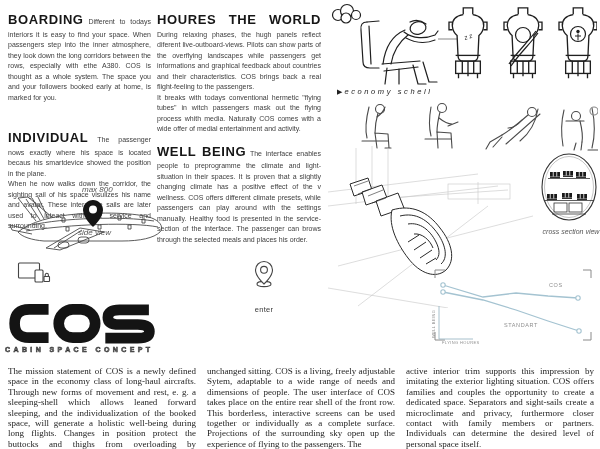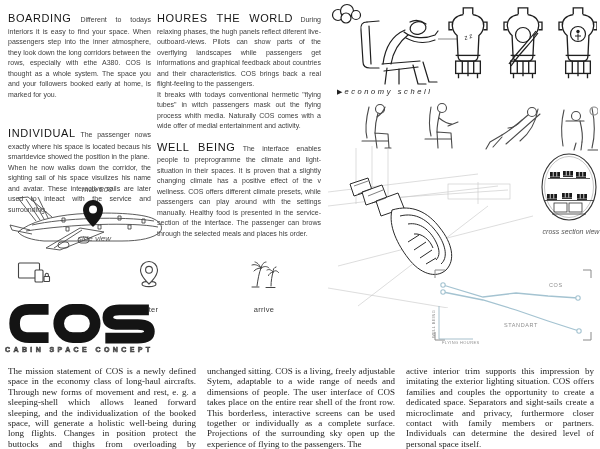--- a/index.html
+++ b/index.html
@@ -1,21 +1,21 @@
 <!DOCTYPE html>
 <html><head>
 <meta charset="utf-8">
 <style>
   html,body{margin:0;padding:0;background:#fff;}
   .poster{position:relative;width:600px;height:449px;background:#fff;overflow:hidden;
           font-family:"Liberation Sans",sans-serif;color:#2e2e2e;}
   .abs{position:absolute;}
   
   .sec{font-size:7px;line-height:1.5;text-align:justify;color:#3d3d3d;margin:0;}
-  .sec b{color:#161616;font-weight:normal;letter-spacing:.6px;font-size:11px;}
+  .sec b{color:#161616;font-weight:bold;letter-spacing:.6px;font-size:13px;}
   .sec .body{white-space:pre-line;}
   
   .ital{font-style:italic;color:#555;}
   
   .journey{display:flex;justify-content:space-between;width:282px;}
   .j-item{width:52px;text-align:center;}
   .j-item svg{display:block;margin:0 auto;}
   .j-label{font-size:7.5px;color:#3a3a3a;margin-top:17px;letter-spacing:.3px;}
   
   .logo-sub{font-size:7px;font-weight:bold;letter-spacing:3.4px;color:#8d8d8d;
@@ -73,21 +73,21 @@
         <rect x="140" y="25" width="3" height="4"></rect>
       <rect x="64" y="33" width="3" height="4"></rect>
         <rect x="96" y="31" width="3" height="4"></rect>
       <rect x="126" y="31" width="3" height="4"></rect>
     </g>
     <g>
       <path d="M91,6 C85.5,6 81,10.5 81,16 C81,24 91,33 91,33 C91,33 101,24 101,16 C101,10.5 96.5,6 91,6 Z" fill="#151515"></path>
       <circle cx="91" cy="15.5" r="4" fill="#fff"></circle>
     </g>
   </svg>
-  <div class="abs ital" style="left:78px;top:234px;font-size:8px;">side view</div>
+  <div class="abs ital" style="left:78px;top:228px;font-size:8px;">side view</div>
 
   <div class="abs journey" style="left:8px;top:260px;">
     <div class="j-item">
       <svg width="34" height="28" viewBox="0 0 34 28">
         <g stroke="#444" stroke-width="1.1" fill="#fff">
           <rect x="1.5" y="3" width="21" height="15" rx="1"></rect>
           <rect x="18" y="10" width="8" height="12" rx="1"></rect>
           <rect x="27" y="16.5" width="5.5" height="5" rx="0.5"></rect>
           <path d="M28.2,16.5 v-1.6 a1.6,1.6 0 0 1 3.2,0 v1.6" fill="none"></path>
         </g>
@@ -97,32 +97,20 @@
     <div class="j-item">
       <svg width="34" height="28" viewBox="0 0 34 28">
         <g stroke="#444" stroke-width="1.1" fill="none">
           <ellipse cx="17" cy="24" rx="7" ry="2.6"></ellipse>
           <path d="M17,1.5 C12.3,1.5 8.5,5.3 8.5,10 C8.5,16.5 17,24 17,24 C17,24 25.5,16.5 25.5,10 C25.5,5.3 21.7,1.5 17,1.5 Z" fill="#fff"></path>
           <circle cx="17" cy="9.8" r="3.4"></circle>
         </g>
       </svg>
       <div class="j-label">enter</div>
     </div>
-    <div class="j-item">
-      <svg width="34" height="28" viewBox="0 0 34 28">
-        <g stroke="#444" stroke-width="1" fill="none" stroke-linecap="round">
-          <path d="M10,26 C11,19 12,13 14,8"></path>
-          <path d="M14,8 C11,5 8,4 5,5 M14,8 C12,4 10,2.5 8,2 M14,8 C15,4 17,2 19,2 M14,8 C17,6 20,6 22,8 M14,8 C11,8 8,9.5 7,11"></path>
-          <path d="M24,26 C24,21 25,16 26,12"></path>
-          <path d="M26,12 C24,9.5 22,9 20,10 M26,12 C26,9 27,7.5 29,7 M26,12 C28,10 30,10.5 31.5,12.5 M26,12 C23.5,12.5 22,14 21.5,15.5"></path>
-          <path d="M5,27 h7 M19,27.5 h9"></path>
-        </g>
-      </svg>
-      <div class="j-label">arrive</div>
-    </div>
   </div>
 
   <div class="abs" style="left:5px;top:302px;">
     <span class="sr">COS</span>
     <svg width="152" height="43" viewBox="0 0 300 84">
       <g stroke="#141414" stroke-width="21" fill="none">
         <path d="M86,14 H48 Q19,14 19,42 Q19,70 48,70 H86"></path>
         <rect x="106" y="14" width="72" height="56" rx="28"></rect>
         <path d="M284,15 H226 Q203,15 203,30 Q203,44 226,44 H262 Q285,44 285,58 Q285,71 262,71 H198"></path>
       </g>

